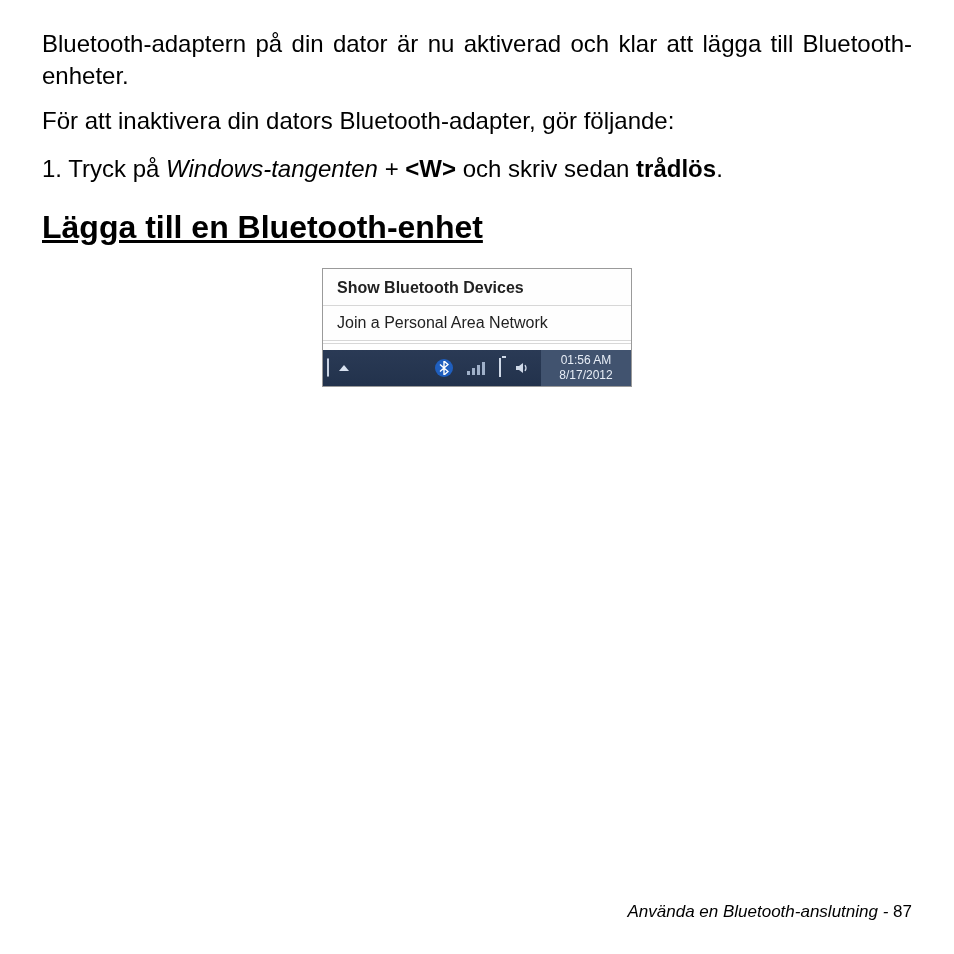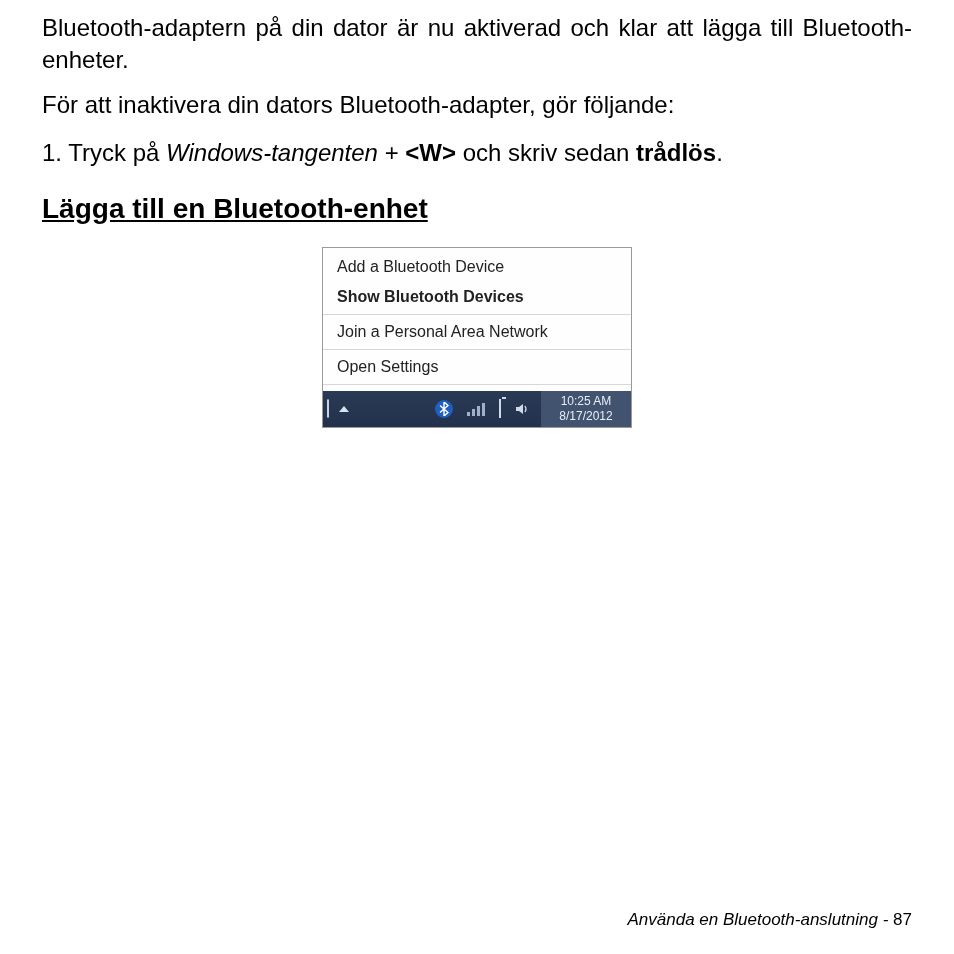--- a/index.html
+++ b/index.html
@@ -7,42 +7,42 @@
     padding: 0;
     width: 954px;
     height: 954px;
     background: #fff;
     font-family: Arial, Helvetica, sans-serif;
     color: #000;
     position: relative;
   }
   .page {
     box-sizing: border-box;
-    padding: 12px 42px 0 42px;
+    padding: 28px 42px 0 42px;
     width: 954px;
   }
   .body-text {
     font-size: 24px;
     line-height: 1.32;
     margin: 0 0 14px 0;
     text-align: justify;
   }
   .list {
     margin: 0 0 14px 0;
     padding: 0;
   }
   .list-item {
     font-size: 24px;
     line-height: 1.32;
     margin: 16px 0 10px 0;
   }
   .italic { font-style: italic; }
   .bold { font-weight: bold; }
   h2.section-heading {
-    font-size: 28px;
+    font-size: 32px;
     font-weight: bold;
     text-decoration: underline;
     margin: 24px 0 14px 0;
   }
   
   .shot-wrap {
     display: flex;
     justify-content: center;
     margin-top: 22px;
   }
@@ -184,21 +184,21 @@
     background:#cfd9e8;
   }
   .speaker {
     color:#cfd9e8;
     font-size:16px;
     line-height:1;
   }
   .footer {
     position: absolute;
     right: 42px;
-    bottom: 24px;
+    bottom: 32px;
     font-size: 17px;
     font-style: italic;
     color: #000;
   }
   .footer .pnum { font-style: normal; }
 </style>
 </head>
 <body>
 
 <div class="page">
@@ -213,26 +213,24 @@
     </p>
   </div>
 
   <h2 class="section-heading">Lägga till en Bluetooth-enhet</h2>
 
 
 
   <div class="shot-wrap">
     <div class="shot">
       <div class="menu">
-        <div class="menu-item">Add a Bluetooth Device</div>
         <div class="menu-item boldline">Show Bluetooth Devices</div>
         <div class="menu-sep"></div>
         <div class="menu-item">Join a Personal Area Network</div>
         <div class="menu-sep"></div>
-        <div class="menu-item">Open Settings</div>
         <div class="menu-sep"></div>
       </div>
       <div class="taskbar">
         <div class="tb-left">
           <span class="ic"><span class="keyboard-ic"></span></span>
           <span class="ic chev-up"></span>
         </div>
         <div class="tb-icons">
           <span class="ic bt-circle">
             <svg width="10" height="14" viewBox="0 0 10 14">
@@ -247,21 +245,21 @@
             </span>
           <span class="ic"><span class="battery"></span></span>
           <span class="ic speaker">
             <svg width="14" height="14" viewBox="0 0 14 14">
                 <path d="M1 5 L4 5 L8 2 L8 12 L4 9 L1 9 Z" fill="#cfd9e8"></path>
                 <path d="M10 4 Q12 7 10 10" stroke="#cfd9e8" stroke-width="1.3" fill="none"></path>
               </svg>
           </span>
         </div>
         <div class="tb-clock">
-          <div>10:25 AM</div>
+          <div>01:56 AM</div>
           <div>8/17/2012</div>
         </div>
       </div>
     </div>
   </div>
 
 </div>
 
 <div class="footer">
   <span>Använda en Bluetooth-anslutning -  </span><span class="pnum">87</span>

